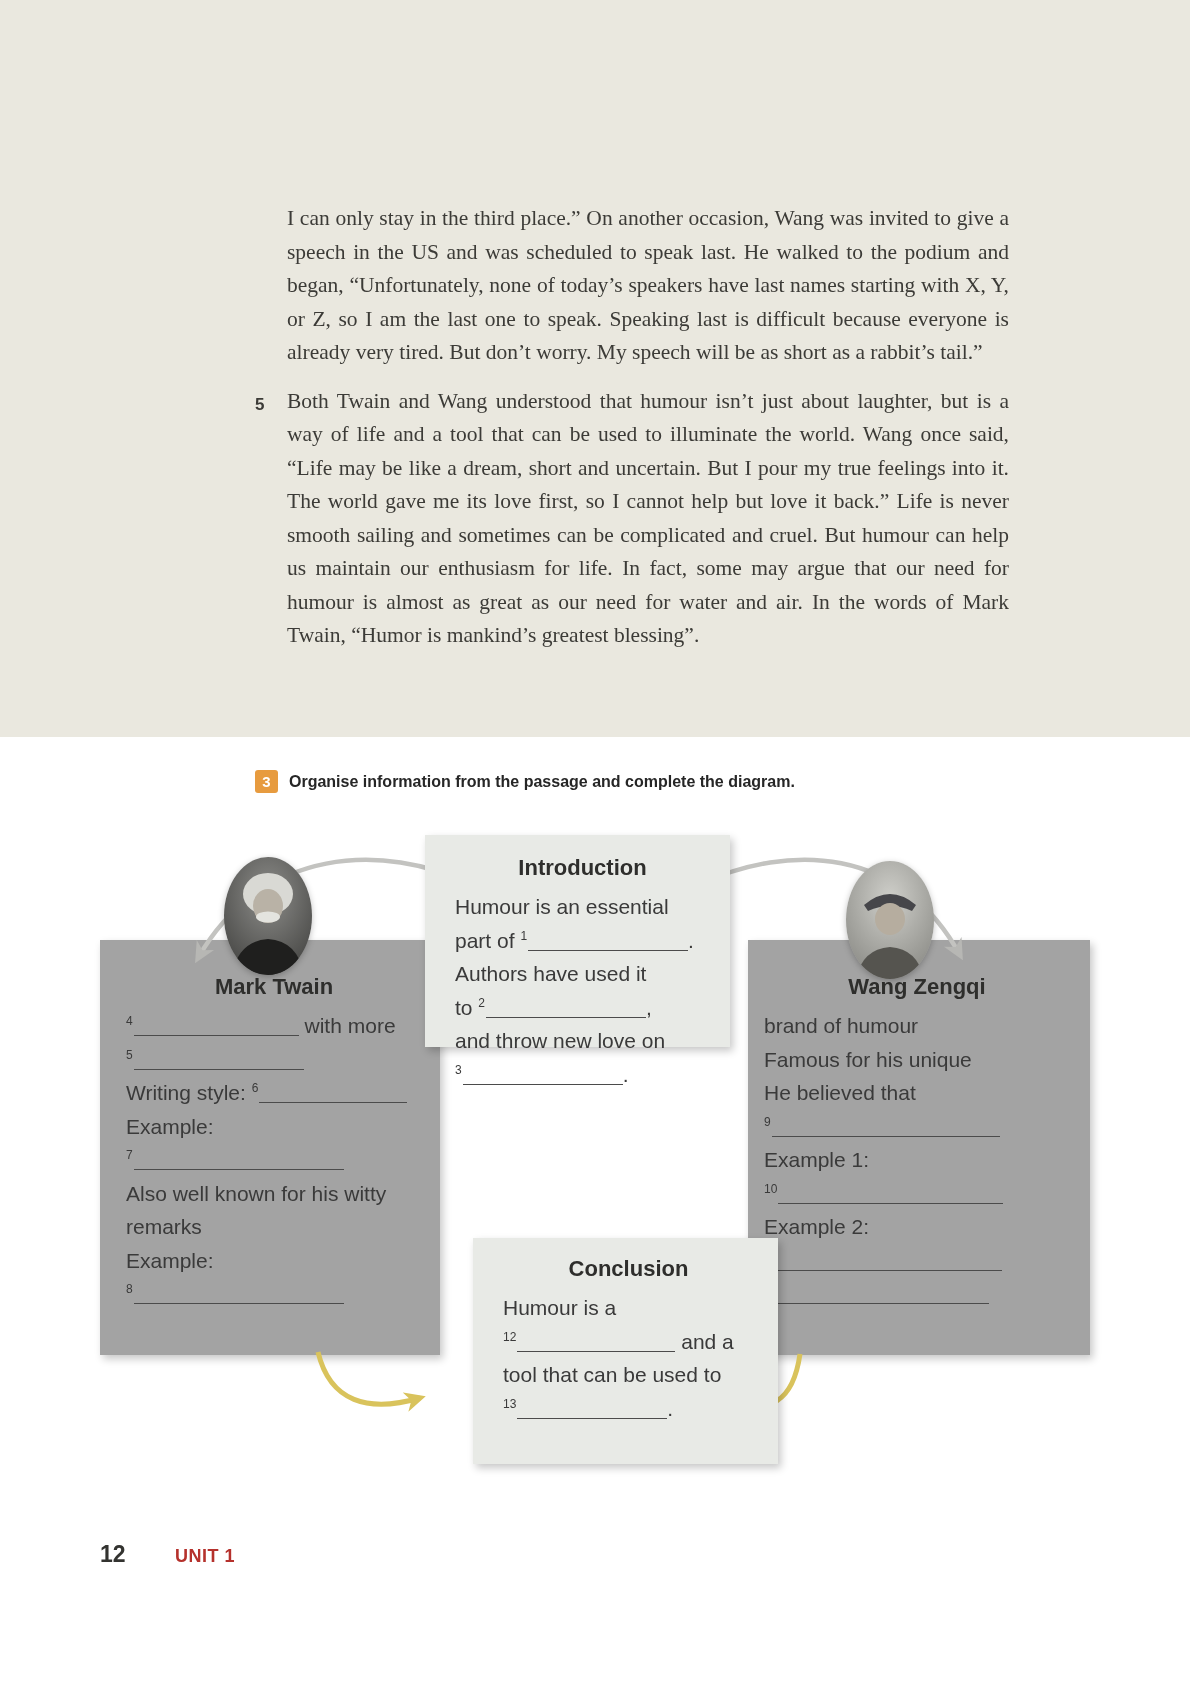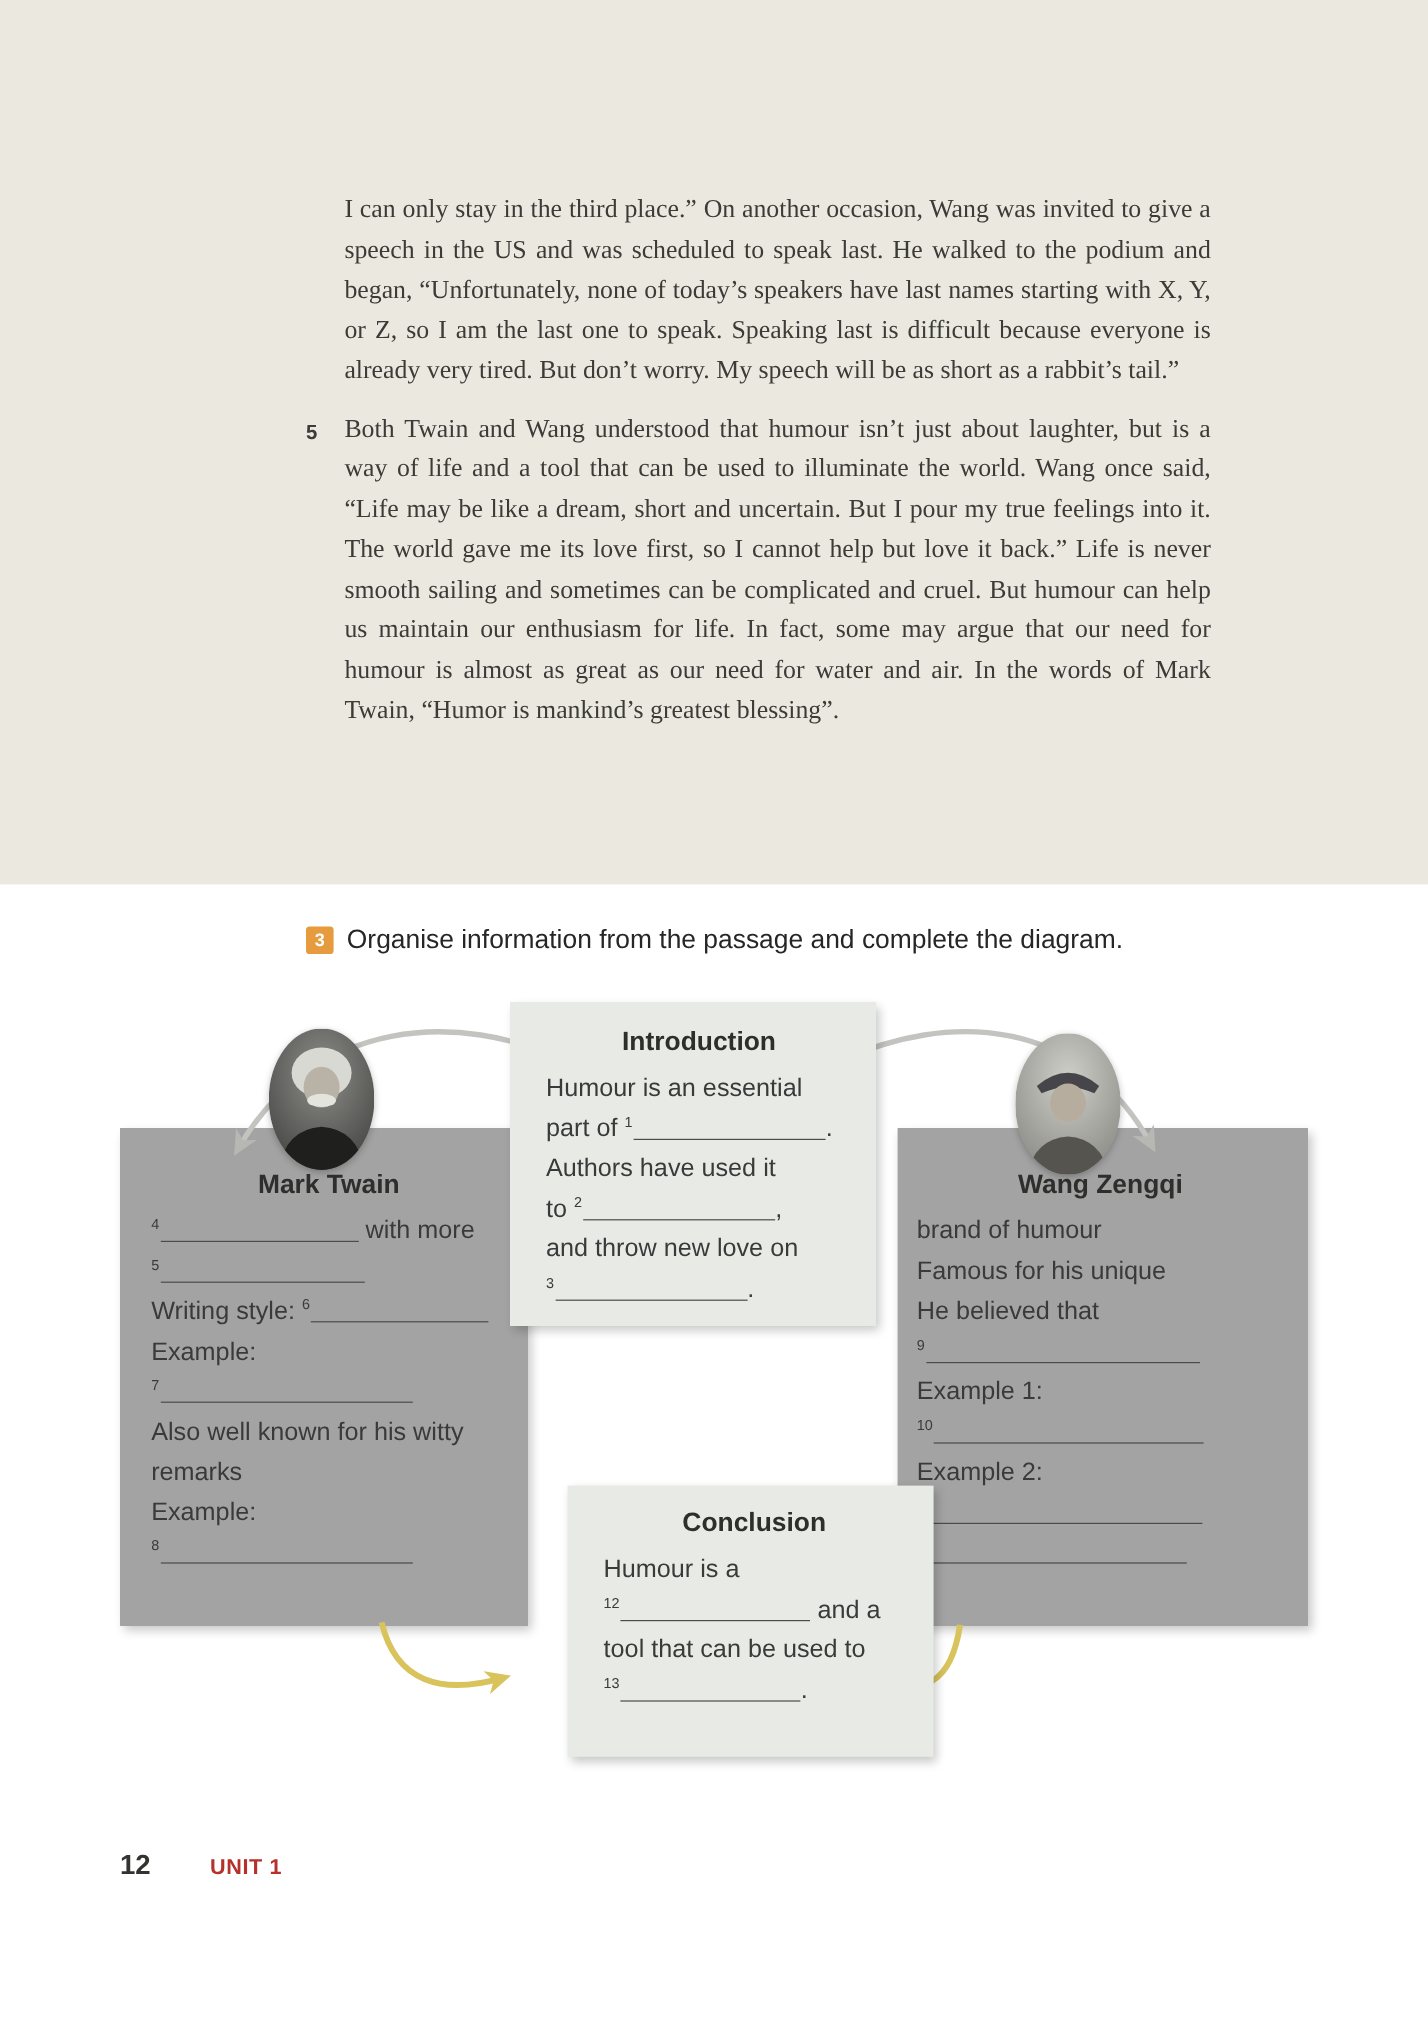--- a/index.html
+++ b/index.html
@@ -24,21 +24,21 @@
     position: absolute;
     left: 287px;
     top: 158px;
     width: 722px;
     font-family: "Liberation Serif", serif;
     font-size: 21.5px;
     line-height: 33.5px;
     color: #3c3b37;
     text-align: justify;
   }
-  .para { position: relative; }
+  .para { position: relative; margin-top: 44px; }
   .para + .para { margin-top: 15px; }
   .para-num {
     position: absolute;
     left: -32px;
     top: 3px;
     font-family: "Liberation Sans", sans-serif;
     font-size: 17px;
     font-weight: bold;
     color: #3c3b37;
   }
@@ -59,22 +59,22 @@
     border-radius: 3px;
     color: #ffffff;
     font-size: 15px;
     font-weight: bold;
     display: flex;
     align-items: center;
     justify-content: center;
     flex: 0 0 auto;
   }
   .instruction {
-    font-size: 22px;
-    font-weight: normal;
+    font-size: 16px;
+    font-weight: bold;
     color: #262626;
   }
 
   
   .box {
     position: absolute;
     box-shadow: 3px 4px 8px rgba(0,0,0,0.22);
   }
   .box-gray { background: #e8eae6; z-index: 3; }
   .box-yellow { background: #a3a3a3; z-index: 1; }
@@ -101,21 +101,21 @@
   .blank {
     display: inline-block;
     border-bottom: 1.6px solid #4b4b4b;
     height: 17px;
     vertical-align: -3px;
   }
   .w148 { width: 148px; } .w150 { width: 150px; } .w158 { width: 158px; }
   .w160 { width: 160px; } .w165 { width: 165px; } .w170 { width: 170px; }
   .w210 { width: 210px; } .w225 { width: 225px; } .w228 { width: 228px; }
 
-  .box-intro { left: 425px; top: 835px; width: 305px; height: 270px; padding: 20px 20px 0 30px; }
+  .box-intro { left: 425px; top: 835px; width: 305px; height: 212px; padding: 20px 20px 0 30px; }
   .box-conclusion { left: 425px; top: 1238px; width: 305px; height: 226px; padding: 18px 24px 0 30px; margin-left: 48px; }
   .box-twain { left: 100px; top: 940px; width: 340px; height: 415px; padding: 34px 18px 0 26px; }
   .box-wang { left: 748px; top: 940px; width: 342px; height: 415px; padding: 34px 20px 16px 16px; }
 
   
   .portrait {
     position: absolute;
     width: 88px;
     height: 118px;
     border-radius: 50%;

